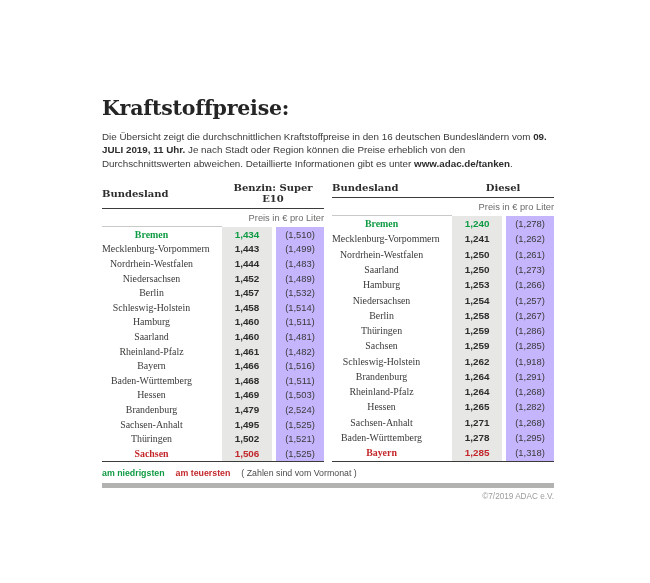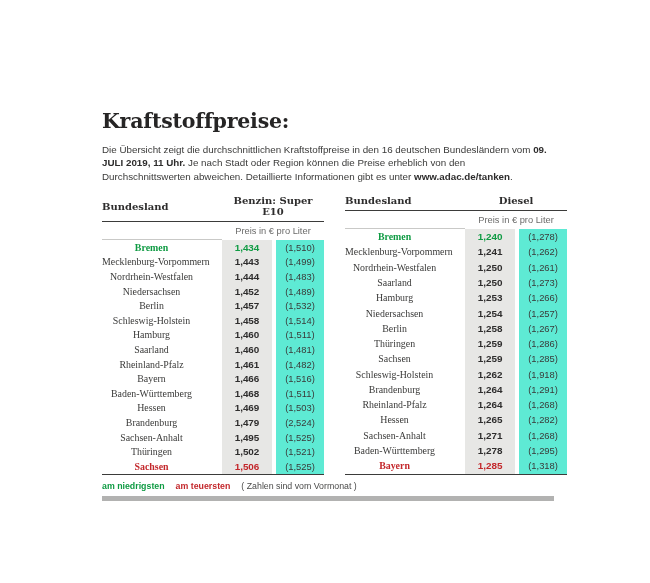--- a/index.html
+++ b/index.html
@@ -10,21 +10,20 @@
     background: #ffffff;
     font-family: "Liberation Sans", sans-serif;
     color: #3a3a39;
     overflow: hidden;
   }
   .content {
     position: absolute;
     left: 102px;
     top: 96px;
     width: 452px;
-    margin-top: 13px;
   }
   .title {
     font-family: "DejaVu Serif", serif;
     font-weight: 700;
     font-size: 20.5px;
     line-height: 25px;
     color: #262525;
     letter-spacing: -0.2px;
     margin: 0;
   }
@@ -33,21 +32,21 @@
     font-size: 9.8px;
     line-height: 13.4px;
     color: #3a3a39;
   }
   .intro b { color: #2e2d2d; }
   .intro .url { font-weight: 700; color: #2e2d2d; text-decoration: none; text-align: center; }
 
   .tables {
     margin-top: 9px;
     display: flex;
-    gap: 21px;
+    gap: 8px;
   }
   table.ptable {
     border-collapse: collapse;
     table-layout: fixed;
     width: 222px;
   }
   col.c-name  { width: 120px; }
   col.c-price { width: 50px; }
   col.c-gap   { width: 4px; }
   col.c-prev  { width: 48px; }
@@ -63,33 +62,33 @@
   .name-h { text-align: left; }
   .fuel-h { text-align: center; }
   .sub-row th {
     font-weight: 400;
     font-size: 9.3px;
     color: #6b6b6a;
     padding: 3px 0 3px 0;
     height: 11px;
   }
   .name-sub { border-bottom: 1px solid #c9c9c7; }
-  .price-sub { text-align: center; }
+  .price-sub { text-align: right; }
 
   tbody td {
     font-size: 9.9px;
     height: 14.6px;
     padding: 0;
     vertical-align: middle;
     color: #3a3a39;
   }
   tbody td.name { text-align: center; padding-right: 21px; white-space: nowrap; overflow: hidden; font-family: Liberation Serif, serif; }
   tbody td.price { text-align: center; font-weight: 700; color: #2e2d2d; background: #e7e7e5; }
   tbody td.gapcol { background: #ffffff; }
-  tbody td.prev { text-align: center; font-size: 9.4px; background: #5eead4; }
+  tbody td.prev { text-align: center; font-size: 9.4px; background: #c4b5fd; }
   tbody tr.lowest td.name, tbody tr.lowest td.price { color: #0f9b43; font-weight: 700; }
   tbody tr.highest td.name, tbody tr.highest td.price { color: #c3272b; font-weight: 700; }
   tbody tr:last-child td { border-bottom: 1.5px solid #3b3b3a; }
 
   .legend {
     margin-top: 6px;
     font-size: 8.8px;
     display: flex;
     align-items: baseline;
     gap: 11px;
@@ -361,15 +360,16 @@
     </div>
 
     <div class="legend">
       <span class="lo">am niedrigsten</span>
       <span class="hi">am teuersten</span>
       <span class="note">( Zahlen sind vom Vormonat )</span>
     </div>
 
     <div class="footer-bar"></div>
 
+    <div class="copyright">©7/2019 ADAC e.V.</div>
 
   </div>
 </div>
 
 </body></html>

